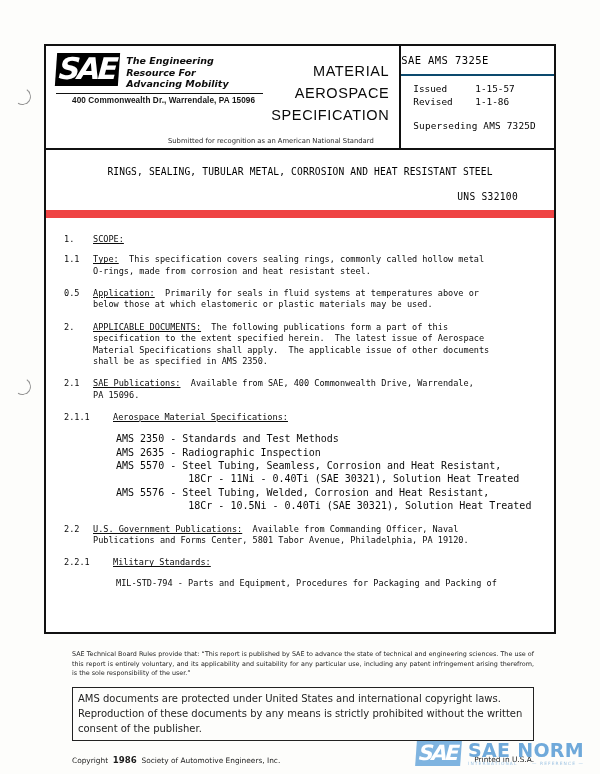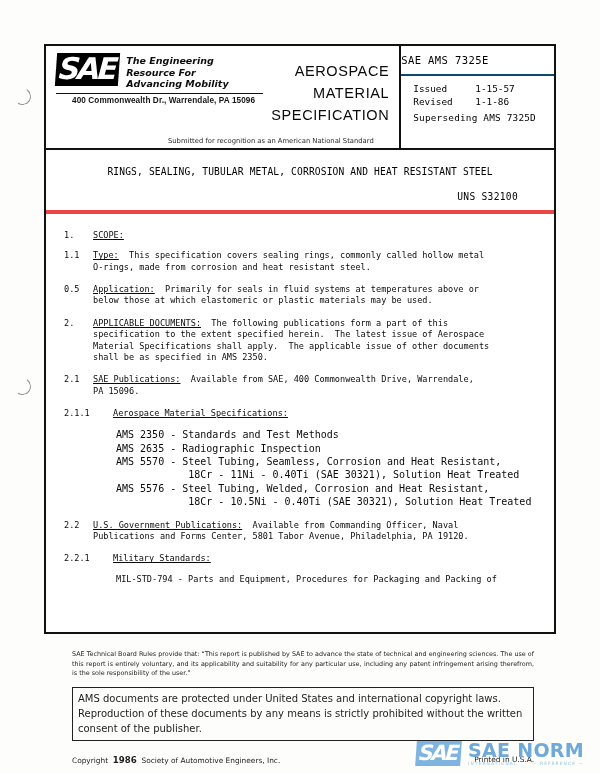--- a/index.html
+++ b/index.html
@@ -150,25 +150,25 @@
     flex: 1;
     box-sizing: border-box;
     padding: 7px 0 0 12px;
     font-family: "DejaVu Sans Mono", monospace;
     font-size: 9.4px;
     line-height: 1.38;
     color: #000;
   }
   .date-row { display: flex; }
   .date-label { width: 62px; }
-  .superseding { margin-top: 3px; letter-spacing: .2px; }
+  .superseding { margin-top: 11px; letter-spacing: .2px; }
 
   
   .title-band {
-    border-bottom: 4px solid #ef4444;
+    border-bottom: 8px solid #ef4444;
     box-sizing: border-box;
     padding: 16px 14px 8px 14px;
   }
   .doc-title {
     text-align: center;
     font-family: "DejaVu Sans Mono", monospace;
     font-size: 9.6px;
     letter-spacing: .15px;
     color: #000;
   }
@@ -317,22 +317,22 @@
           <span class="tagline">The Engineering
 Resource For
 Advancing Mobility</span>
         </div>
         <hr class="addr-rule">
         <div class="address">400 Commonwealth Dr., Warrendale, PA 15096</div>
         <div class="submitted">Submitted for recognition as an American National Standard</div>
       </div>
 
       <div class="header-mid">
+        <div class="spec-title">MATERIAL</div>
         <div class="spec-title">AEROSPACE</div>
-        <div class="spec-title">MATERIAL</div>
         <div class="spec-title">SPECIFICATION</div>
       </div>
 
       <div class="header-right">
         <div class="doc-id">SAE AMS 7325E</div>
         <div class="doc-dates">
           <div class="date-row">
             <span class="date-label">Issued</span>
             <span>1-15-57</span>
           </div>

